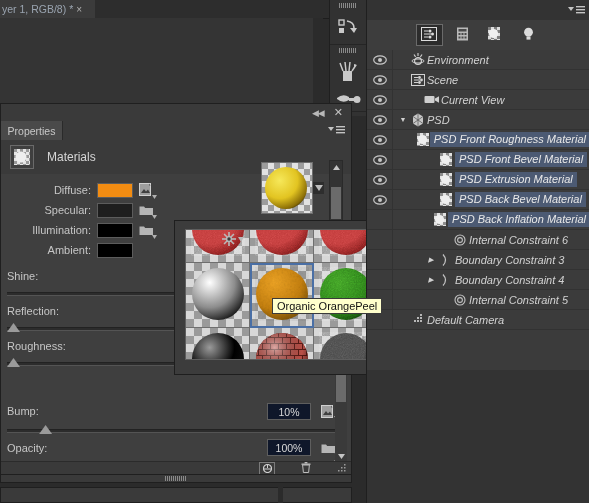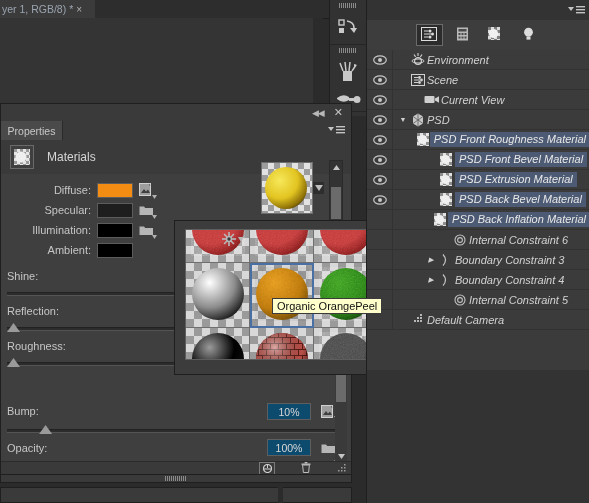--- a/index.html
+++ b/index.html
@@ -54,21 +54,21 @@
   .swatch{width:36px;height:15px;border:1px solid #5c5c5c;box-sizing:border-box;}
   .fileico{width:26px;height:17px;display:flex;align-items:center;justify-content:center;position:relative;}
 
   .slider-block{padding:0 10px 0 6px;}
   .slider-lbl{color:#c6c6c6;font-size:11px;height:16px;line-height:16px;}
   .slider-row{display:flex;align-items:center;height:16px;}
   .track{position:relative;flex:1;height:14px;}
   .track .bar{position:absolute;left:0;right:0;top:6px;height:2px;background:#2c2c2c;border-top:1px solid #222;border-bottom:1px solid #545454;}
   .track .knob{position:absolute;top:2px;width:13px;height:9px;
      background:#9a9a9a;clip-path:polygon(50% 0,100% 100%,0 100%);}
-  .valbox{width:44px;height:17px;background:#0c4a6e;border:1px solid #5e5e5e;box-sizing:border-box;
+  .valbox{width:44px;height:17px;background:#0f172a;border:1px solid #5e5e5e;box-sizing:border-box;
      color:#d8d8d8;font-size:10.5px;display:flex;align-items:center;justify-content:center;margin-left:6px;}
   .valbox.empty{color:transparent;}
 
   #props-footer{left:0;top:357px;width:100%;height:13px;background:#3a3a3a;border-top:1px solid #2b2b2b;
      display:flex;align-items:center;justify-content:flex-end;}
 
   
   #sphere-prev{right:38px;top:58px;width:52px;height:52px;border:1px solid #6d6d6d;box-sizing:border-box;overflow:hidden;}
   #sphere-drop{right:27px;top:78px;width:11px;height:12px;background:#2e2e2e;display:flex;align-items:center;justify-content:center;}
   #props-scroll{right:8px;top:56px;width:14px;height:62px;background:#333;border:1px solid #2a2a2a;box-sizing:border-box;}

